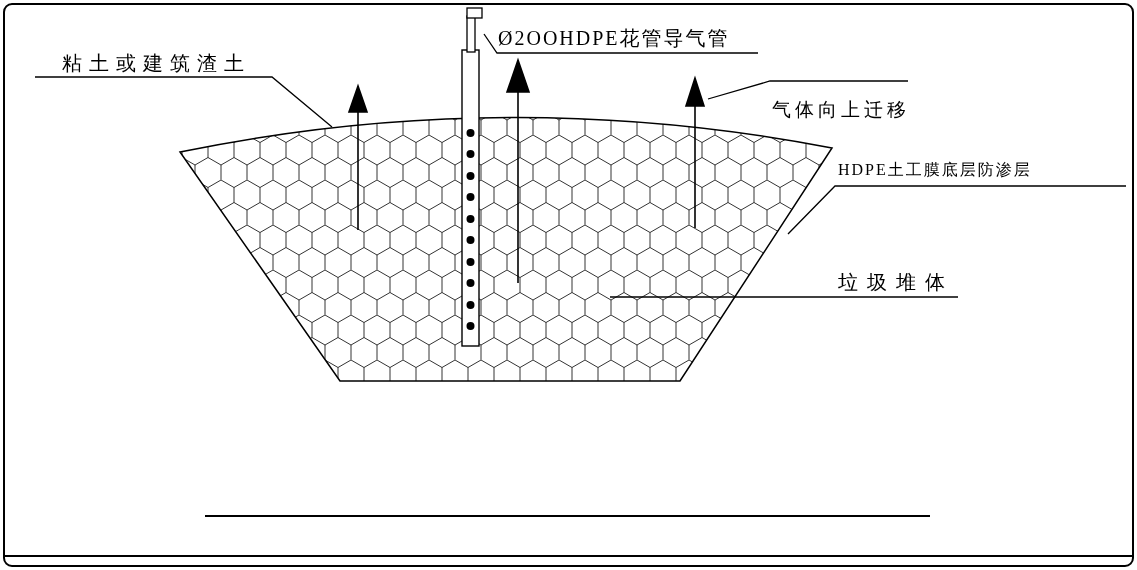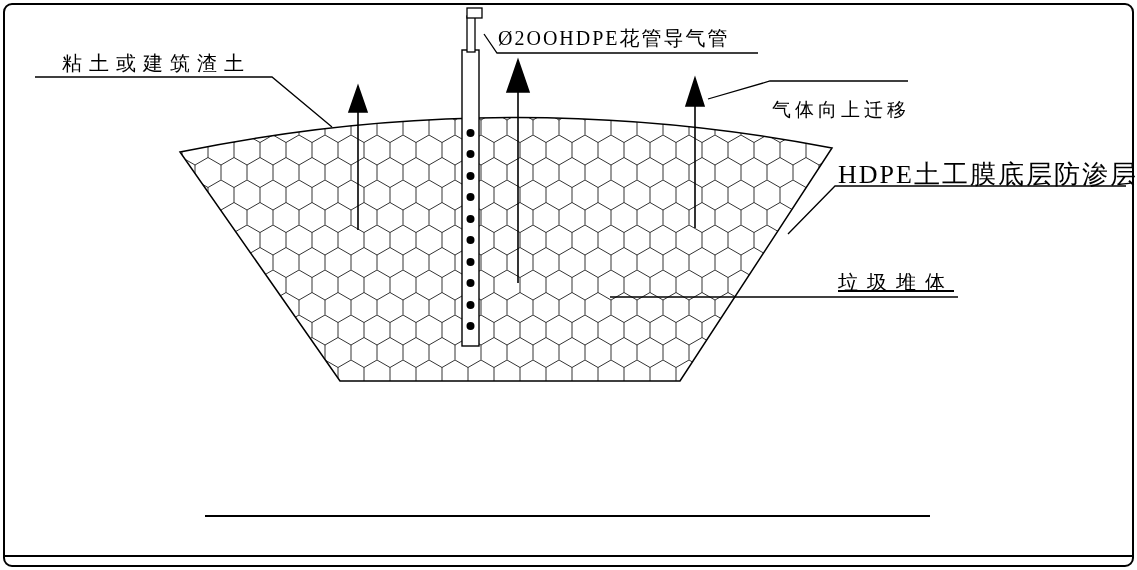--- a/index.html
+++ b/index.html
@@ -14,22 +14,22 @@
   #drawing{position:absolute;left:0;top:0;}
   .lbl{
     position:absolute;
     white-space:nowrap;
     color:#000000;
     line-height:1.1;
   }
   .lbl-clay{left:36px;top:52px;font-size:20px;letter-spacing:7px;margin-left:26px;}
   .lbl-pipe{left:498px;top:27px;font-size:20px;letter-spacing:2px;}
   .lbl-gas{left:772px;top:56px;font-size:19px;letter-spacing:4px;margin-top:44px;}
-  .lbl-liner{left:838px;top:161px;font-size:26px;letter-spacing:2px;}
-  .lbl-waste{left:838px;top:271px;font-size:20px;letter-spacing:9px;text-decoration:underline;}
+  .lbl-liner{left:838px;top:161px;font-size:16px;letter-spacing:2px;}
+  .lbl-waste{left:838px;top:271px;font-size:20px;letter-spacing:9px;}
   .title{
     position:absolute;
     left:0;right:0;top:462px;
     text-align:center;
     font-size:42px;
     letter-spacing:6px;
     font-weight:400;
   }
 </style>
 </head>

